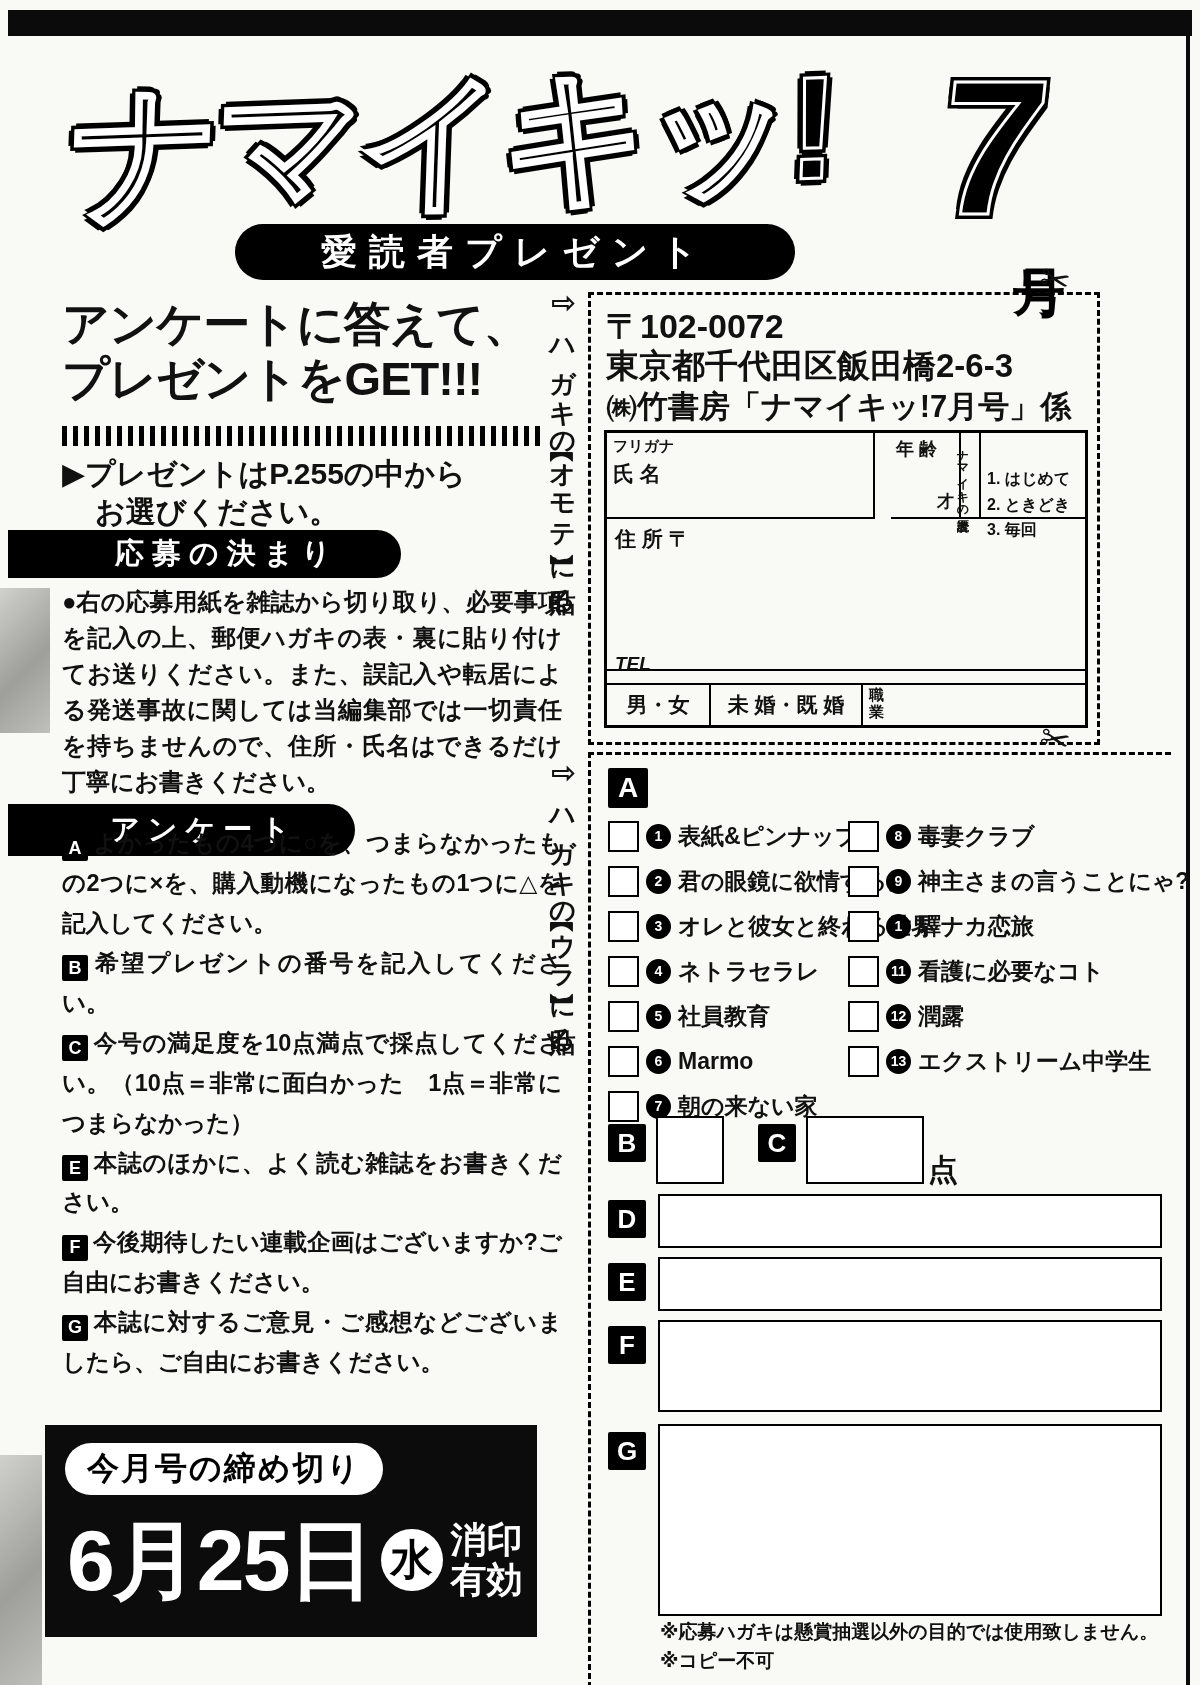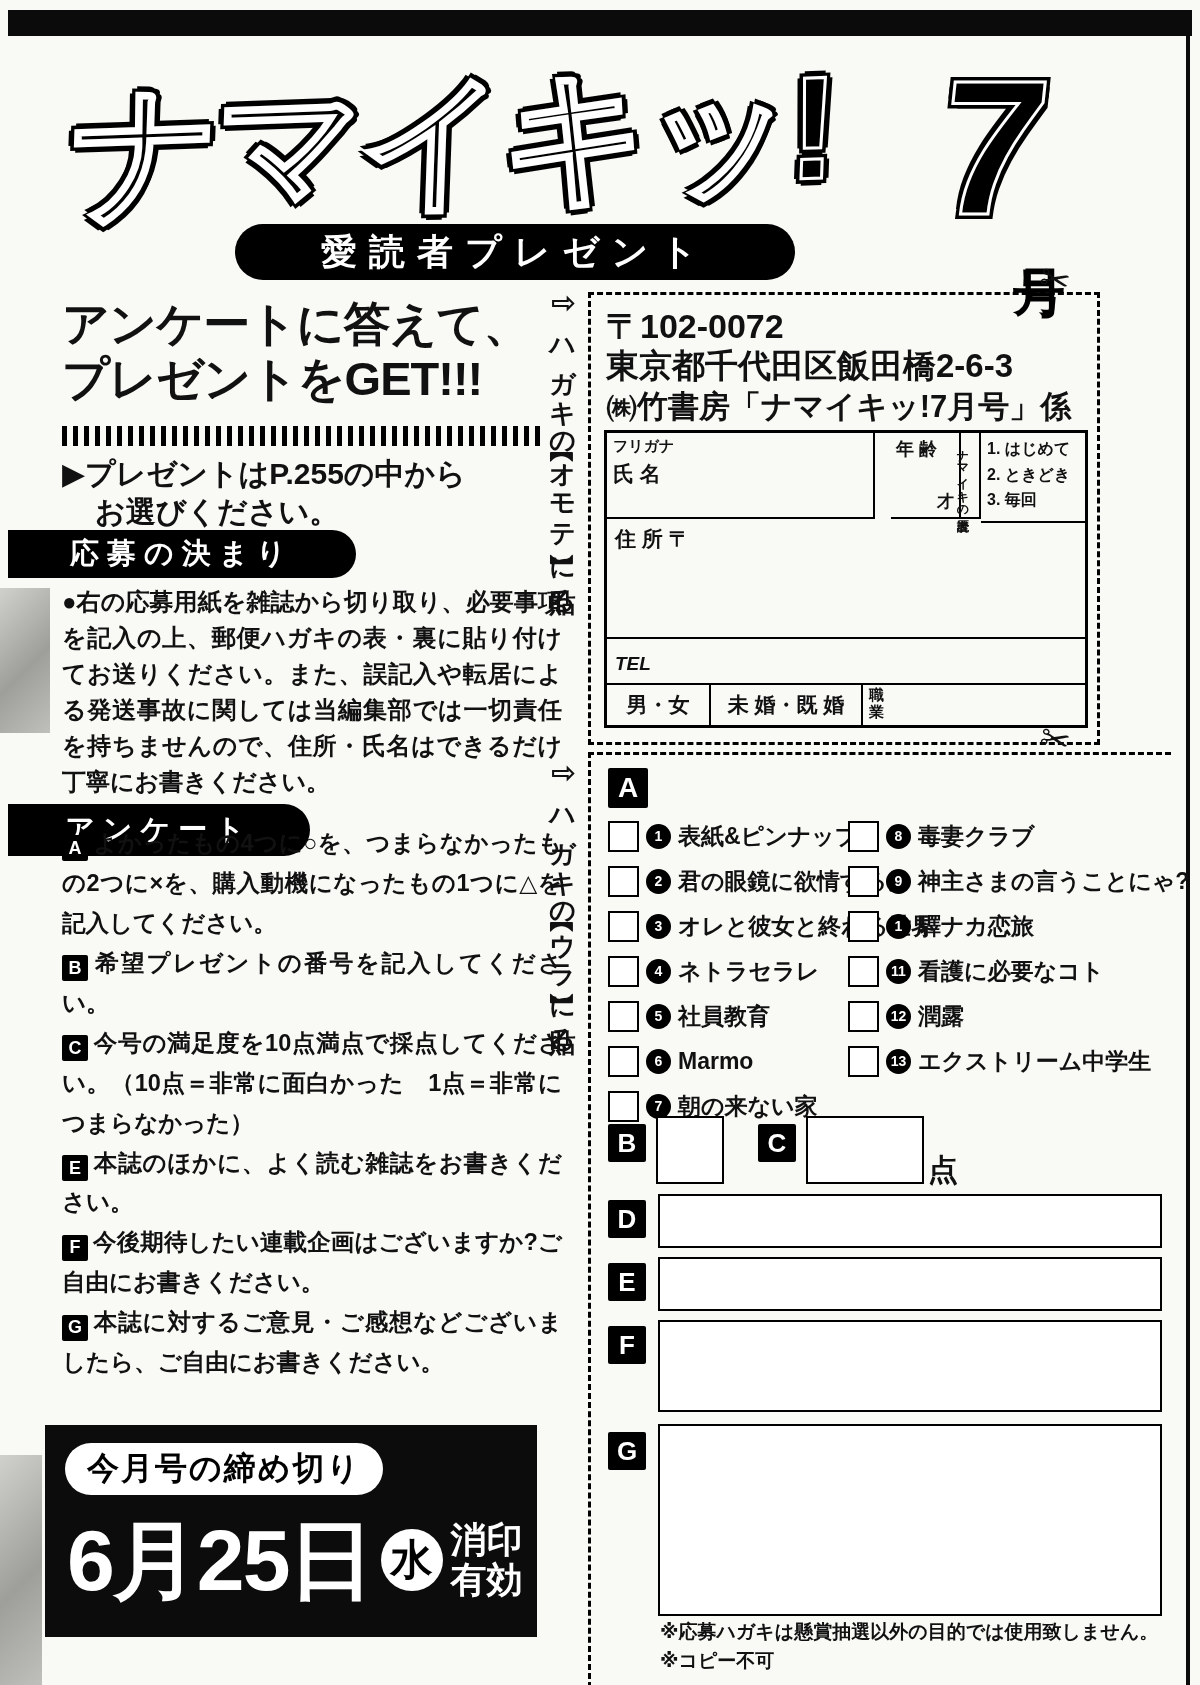--- a/index.html
+++ b/index.html
@@ -31,21 +31,21 @@
   .issue-suffix{
     writing-mode:vertical-rl;text-orientation:upright;
     font-weight:900;font-size:52px;line-height:1.05;color:#000;
   }
   .headline{font-weight:900;font-size:47px;line-height:1.18;letter-spacing:-1px;white-space:nowrap;}
   .stripes{background:repeating-linear-gradient(90deg,#000 0 5px,#f9f9f6 5px 11px);height:20px;}
   .present-note{font-weight:900;font-size:30px;white-space:nowrap;}
   .pill-black{
     background:#000;color:#fff;border-radius:0 26px 26px 0;
     display:flex;align-items:center;justify-content:center;
-    font-weight:900;font-size:29px;letter-spacing:8px;white-space:nowrap;
+    font-weight:900;font-size:29px;letter-spacing:8px;white-space:nowrap;padding-left:45px;
   }
   .body-text{font-size:24px;line-height:1.5;font-weight:600;text-align:justify;}
   .survey-list p{margin:0;font-size:23.5px;line-height:1.7;font-weight:600;text-align:justify;}
   .letter-chip{
     display:inline-flex;width:26px;height:26px;background:#000;color:#fff;
     align-items:center;justify-content:center;font-weight:900;font-size:18px;
     margin-right:5px;vertical-align:-3px;border-radius:2px;
   }
   
   .deadline{background:#0c0c0c;}
@@ -165,27 +165,27 @@
       <div class="lbl-s">フリガナ</div>
       <div class="lbl-m" style="margin-top:4px;">氏 名</div>
     </div>
     <div class="cell rb bb" style="left:284px;top:0;width:70px;height:86px;padding:4px 5px;">
       <div class="lbl-m" style="font-size:18px;">年 齢</div>
       <div class="lbl-s" style="position:absolute;right:5px;bottom:4px;font-size:17px;font-weight:700;">才</div>
     </div>
     <div class="cell rb bb" style="left:338px;top:0;width:36px;height:86px;text-align:center;">
       <div class="hist-vert" style="height:78px;">ナマイキの読者歴</div>
     </div>
-    <div class="cell bb" style="left:374px;top:0;width:104px;height:90px;padding:3px 6px;">
+    <div class="cell bb" style="left:374px;top:16px;width:104px;height:70px;padding:17px 6px;">
       <div class="opt-line">1. はじめて</div>
       <div class="opt-line">2. ときどき</div>
       <div class="opt-line">3. 毎回</div>
     </div>
 
-    <div class="cell bb" style="left:0;top:86px;width:478px;height:120px;padding:6px 8px;">
+    <div class="cell bb" style="left:0;top:86px;width:478px;height:152px;padding:6px 8px;">
       <div class="lbl-m">住 所 〒</div>
     </div>
 
     <div class="cell bb" style="left:0;top:214px;width:478px;height:38px;padding:6px 8px;font-style:italic;">
       <div class="lbl-m" style="font-size:19px;">TEL</div>
     </div>
 
     <div class="cell rb" style="left:0;top:252px;width:104px;height:40px;display:flex;align-items:center;justify-content:center;">
       <span class="lbl-m">男・女</span>
     </div>

